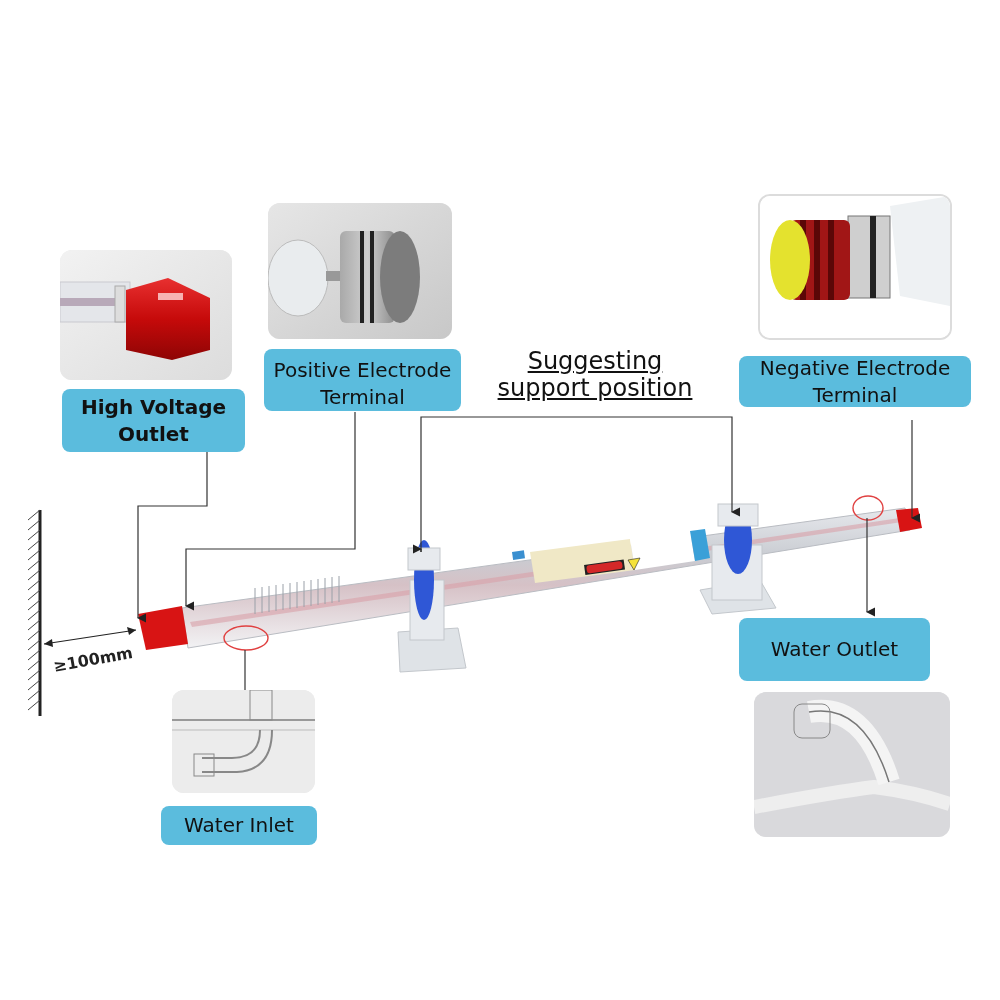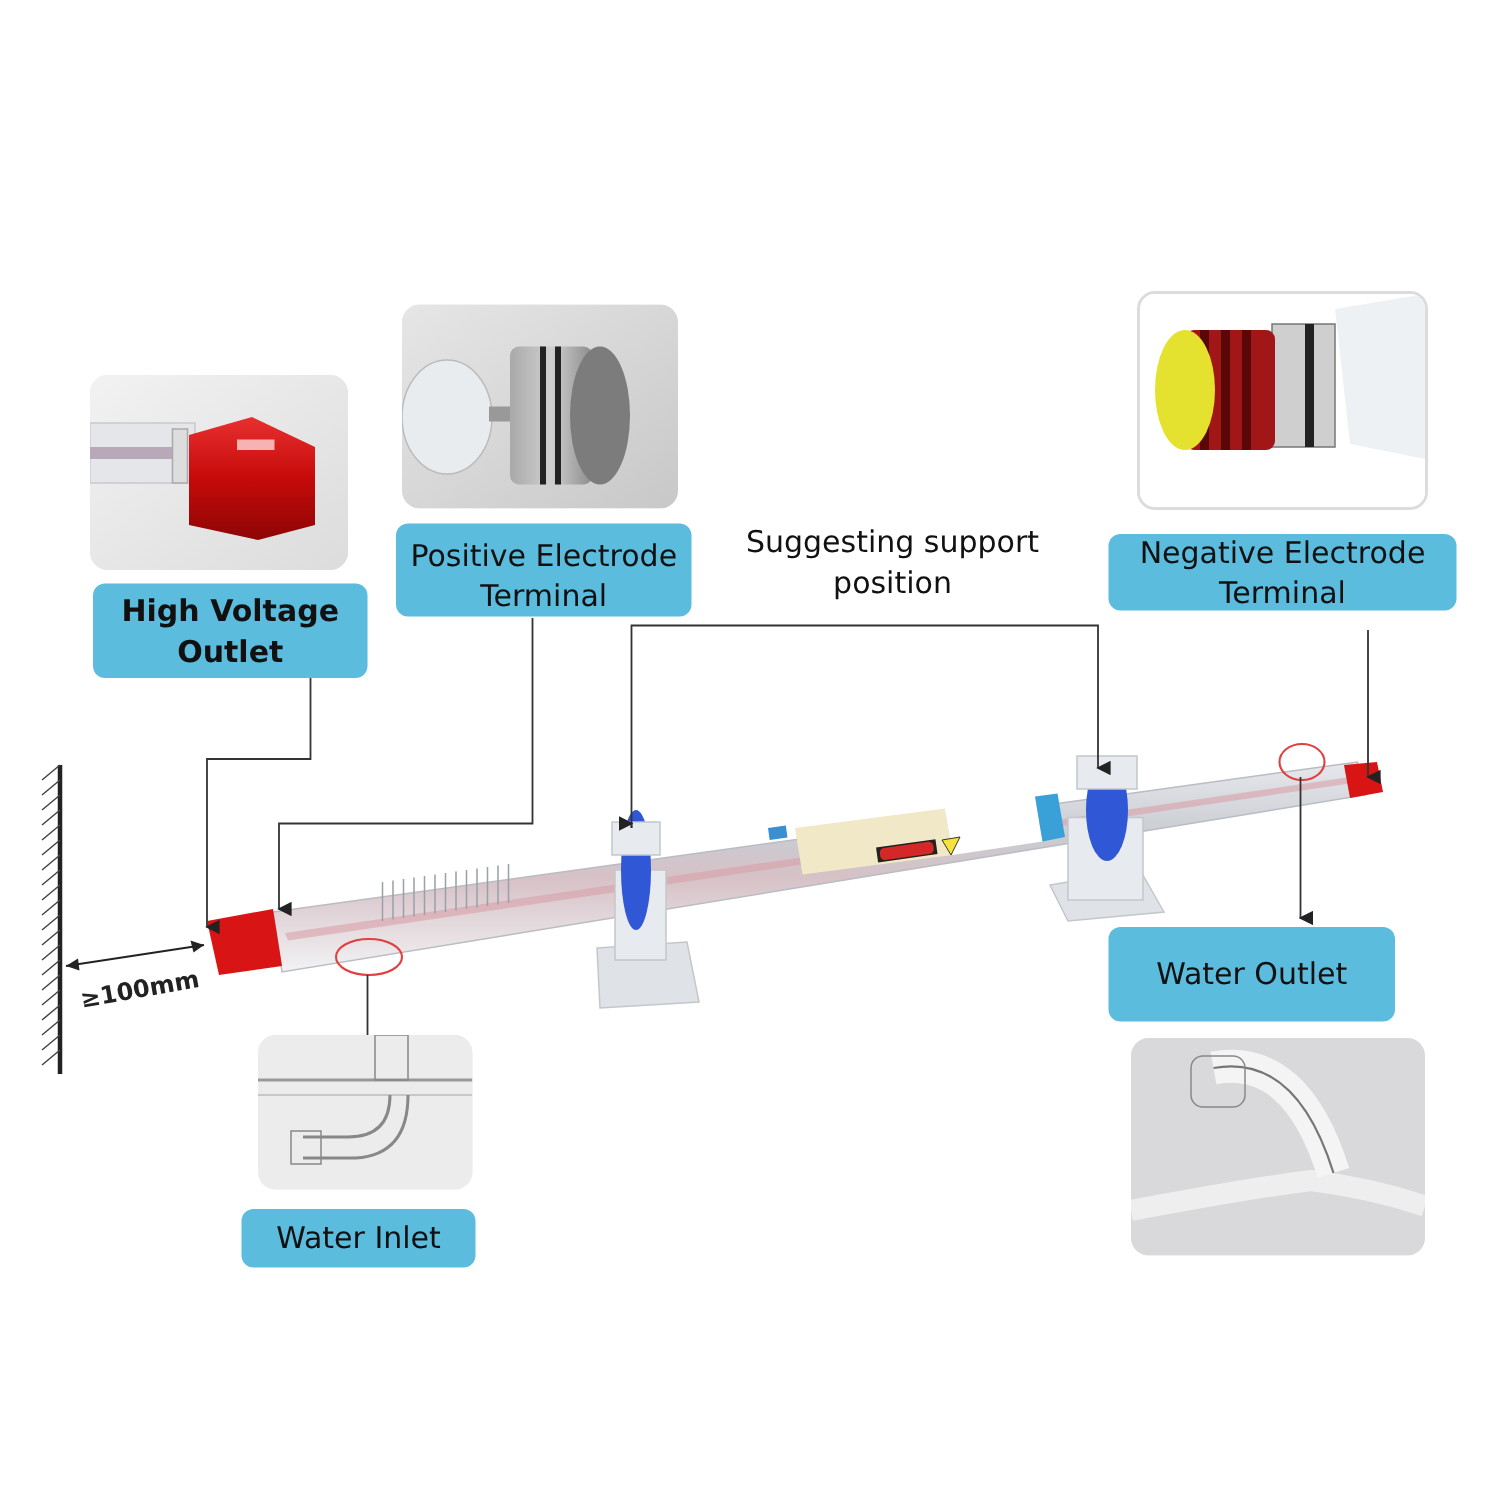--- a/index.html
+++ b/index.html
@@ -2,21 +2,21 @@
 <html><head>
 <meta charset="utf-8">
 <style>
   html, body { margin: 0; padding: 0; background: #ffffff; }
   body { width: 1000px; height: 1000px; position: relative; overflow: hidden;
          font-family: "DejaVu Sans", "Liberation Sans", sans-serif; color: #111; }
   .label-box { position: absolute; background: #5bbcdd; border-radius: 8px;
                display: flex; align-items: center; justify-content: center; text-align: center;
                font-size: 20px; line-height: 27px; color: #111; box-sizing: border-box; }
   .label-box span { display: block; }
-  .free-label { position: absolute; text-align: center; font-size: 20px; line-height: 27px; color: #111; }
+  .free-label { position: absolute; text-align: center; font-size: 24px; line-height: 27px; color: #111; text-decoration: underline; }
   .photo { position: absolute; border-radius: 12px; overflow: hidden; background: #e9e9e9; }
   .photo.framed { border: 2px solid #dcdcdc; background: #ffffff; }
   svg.layer { position: absolute; left: 0; top: 0; }
   .dim-text { position: absolute; font-size: 16px; font-weight: bold; color: #222;
               transform: rotate(-10deg); transform-origin: left top; }
 </style>
 </head>
 <body>
 
 <div class="photo" style="left:60px;top:250px;width:172px;height:130px;">

